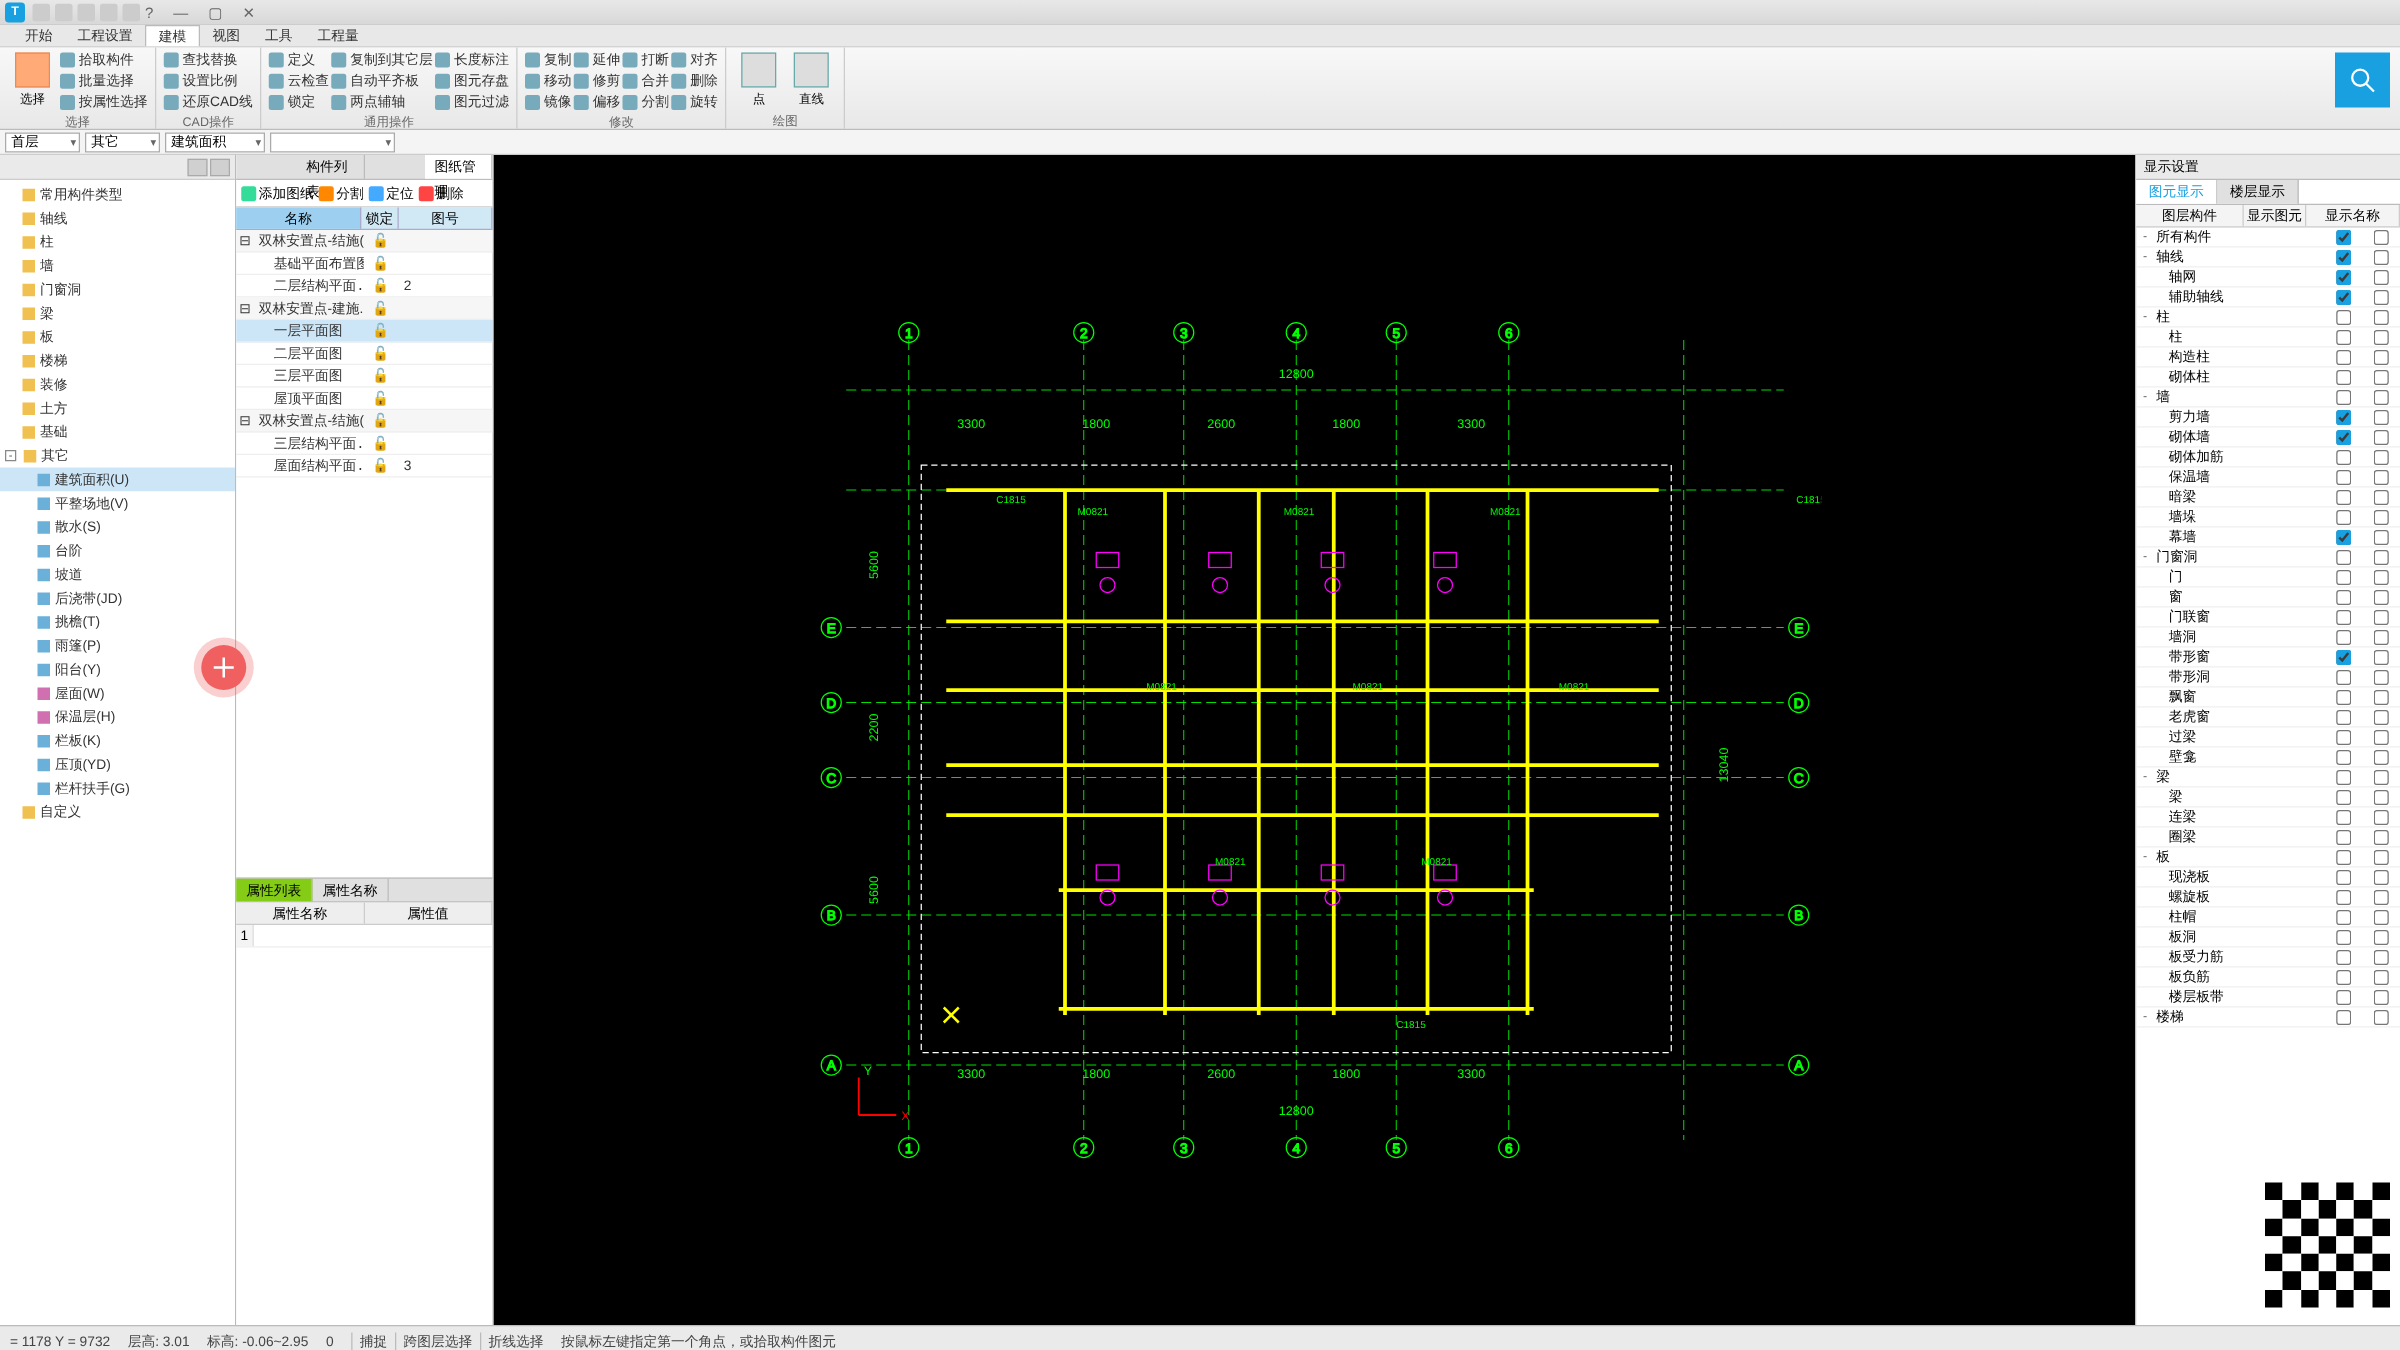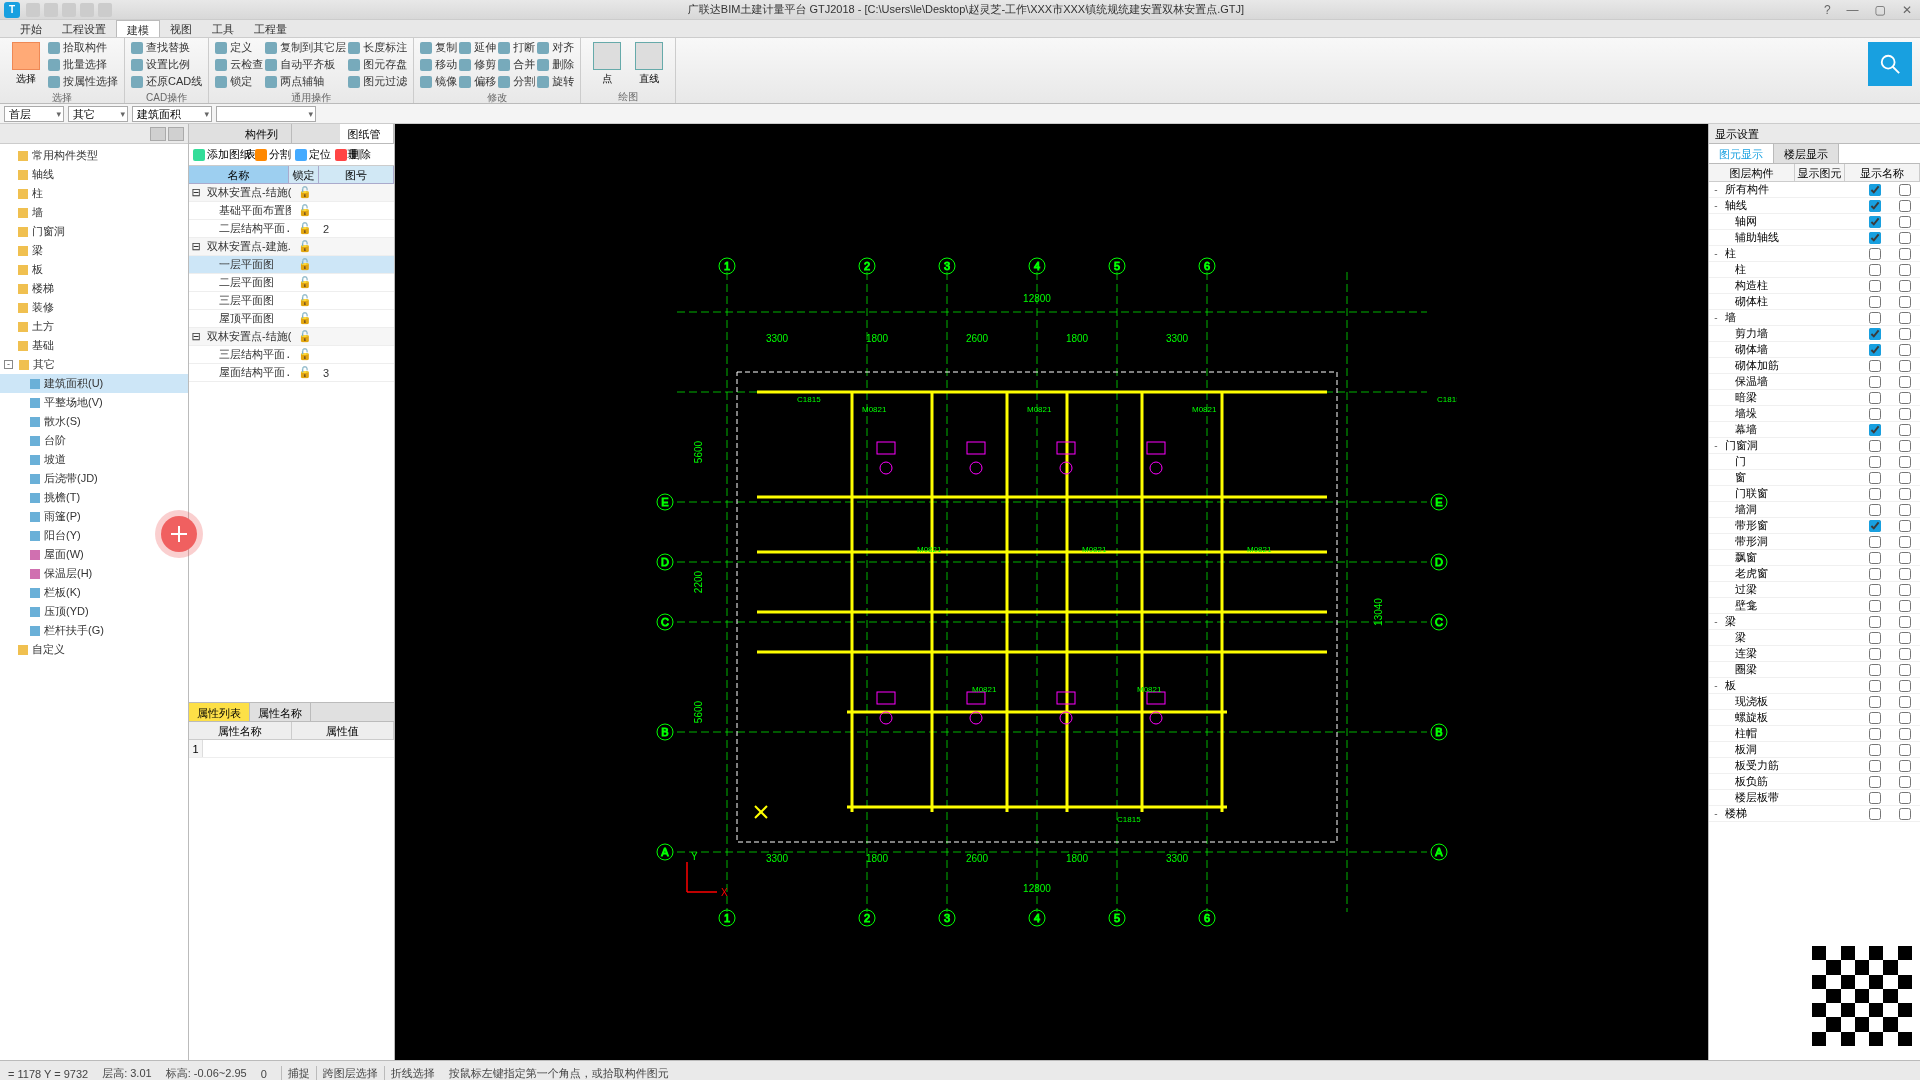--- a/index.html
+++ b/index.html
@@ -57,21 +57,21 @@
 .dw-row.group { background:#f6f6f6; }
 .dw-row.sel { background:#cde6f7; }
 .dw-row .c0 { width:14px; text-align:center; }
 .dw-row .c1 { width:88px; padding-left:4px; overflow:hidden; white-space:nowrap; }
 .dw-row .c1.indent { padding-left:16px;font-family:Liberation Mono, monospace; }
 .dw-row .c2 { width:28px; text-align:center; color:#888; }
 .dw-row .c3 { width:60px; padding-left:4px; }
 .dw-spacer { flex:1; }
 .prop-tabs { height:20px; display:flex; background:#e0e0e0; border-bottom:1px solid #bbb; border-top:1px solid #bbb; }
 .prop-tabs span { padding:0 8px; line-height:20px; border-right:1px solid #bbb; }
-.prop-tabs span.active { background:#fde047; }
+.prop-tabs span.active { background:#84cc16; }
 .prop-header { height:18px; display:flex; background:#eee; border-bottom:1px solid #ccc; }
 .prop-header span { flex:1; text-align:center; line-height:18px; border-right:1px solid #ccc; }
 .prop-body { flex:1; }
 .prop-row { height:18px; border-bottom:1px solid #eee; display:flex; }
 .prop-row .ln { width:14px; text-align:center; background:#f4f4f4; border-right:1px solid #ddd; line-height:18px; }
 .canvas-wrap { flex:1; background:#000; position:relative; overflow:hidden; display:flex; align-items:center; justify-content:center; }
 .canvas-wrap svg { display:block; }
 .red-dot { position:absolute; left:-28px; top:134px; width:36px; height:36px; background:#f06060; border-radius:50%; box-shadow:0 0 0 6px rgba(240,96,96,0.3); display:flex; align-items:center; justify-content:center; }
 .red-dot::before,.red-dot::after { content:""; position:absolute; background:#fff; }
 .red-dot::before { width:16px; height:2px; }
@@ -100,21 +100,20 @@
 
 <div class="titlebar">
   <div class="logo">T</div>
   <div class="qat">
     <span></span>
       <span></span>
       <span></span>
       <span></span>
       <span></span>
   </div>
-  <div class="title-text">广联达BIM土建计量平台 GTJ2018 - [C:\Users\le\Desktop\赵灵芝-工作\XXX市XXX镇统规统建安置双林安置点.GTJ]</div>
   <div class="win-btns">
     <span>?</span>
     <span>—</span>
     <span>▢</span>
     <span>✕</span>
   </div>
 </div>
 
 <div class="menubar" id="menubar">
     <span>开始</span>

